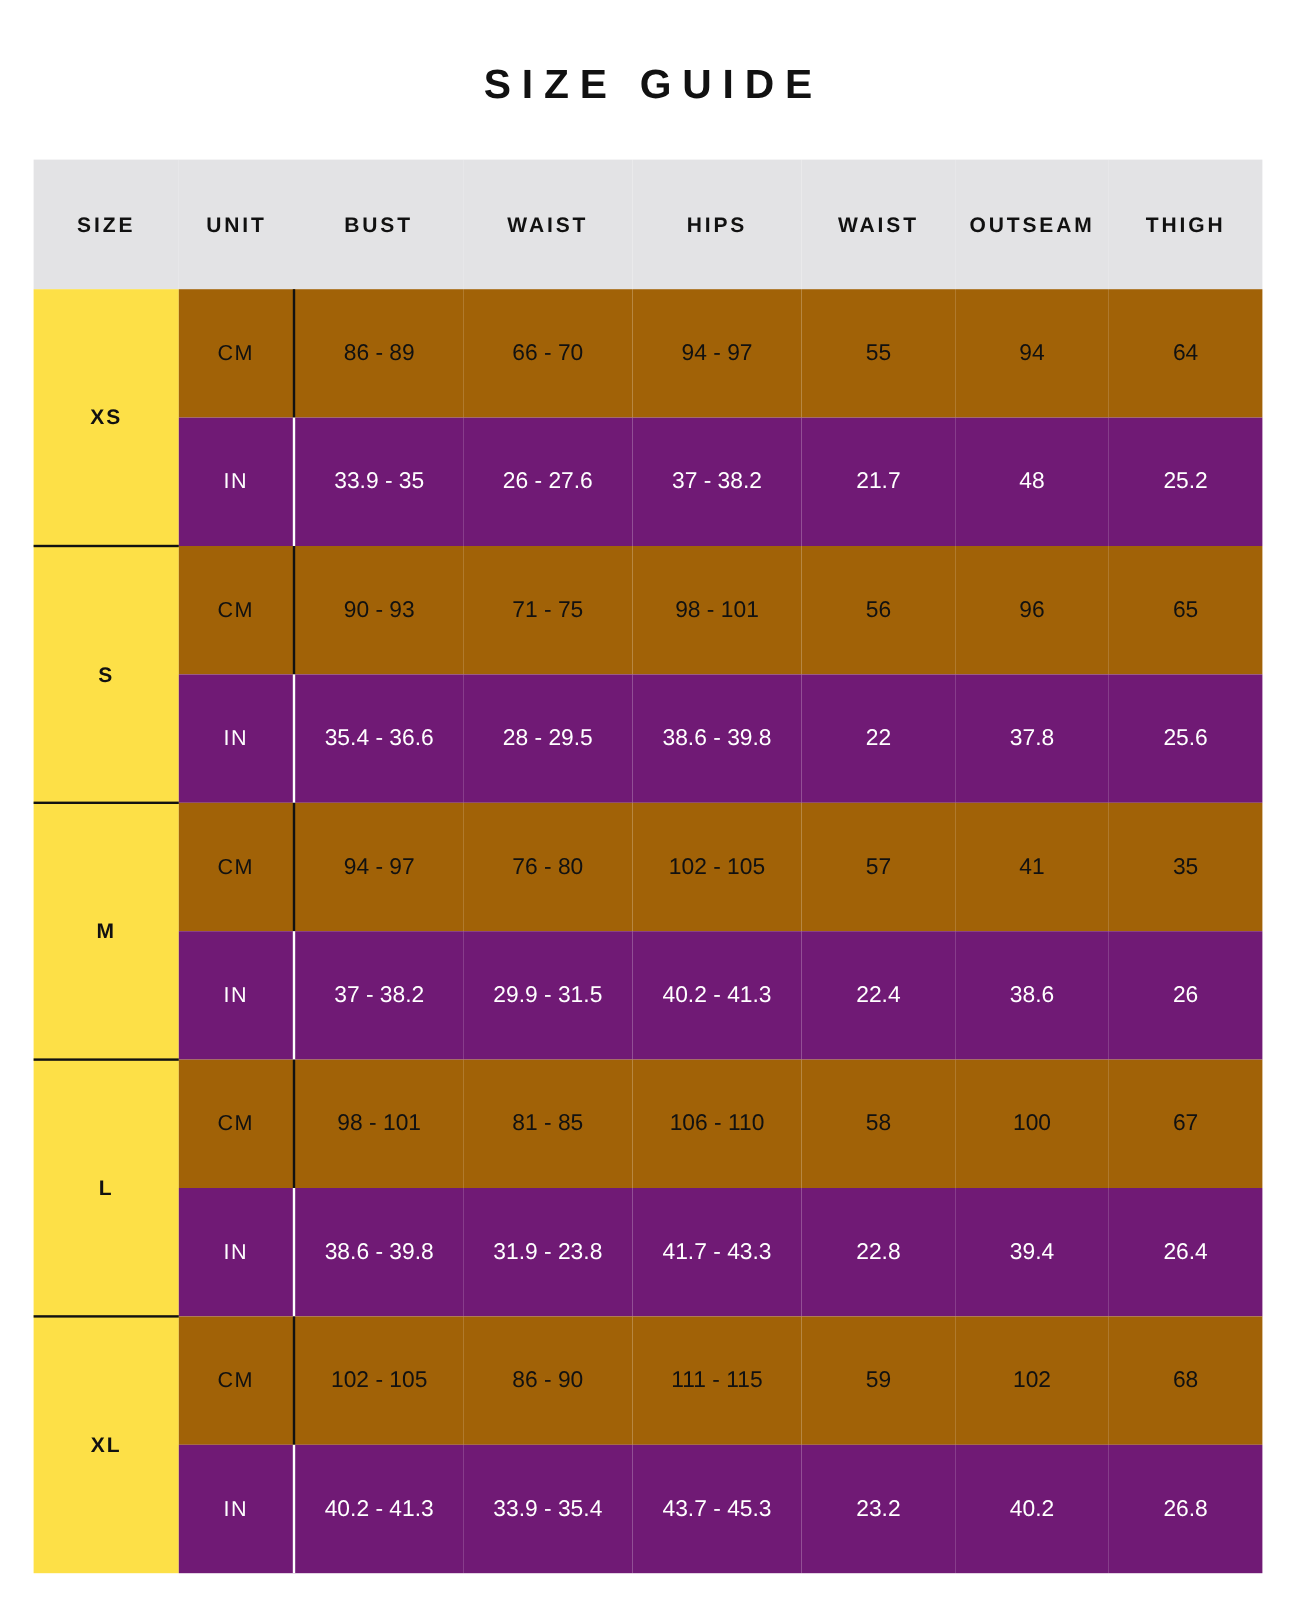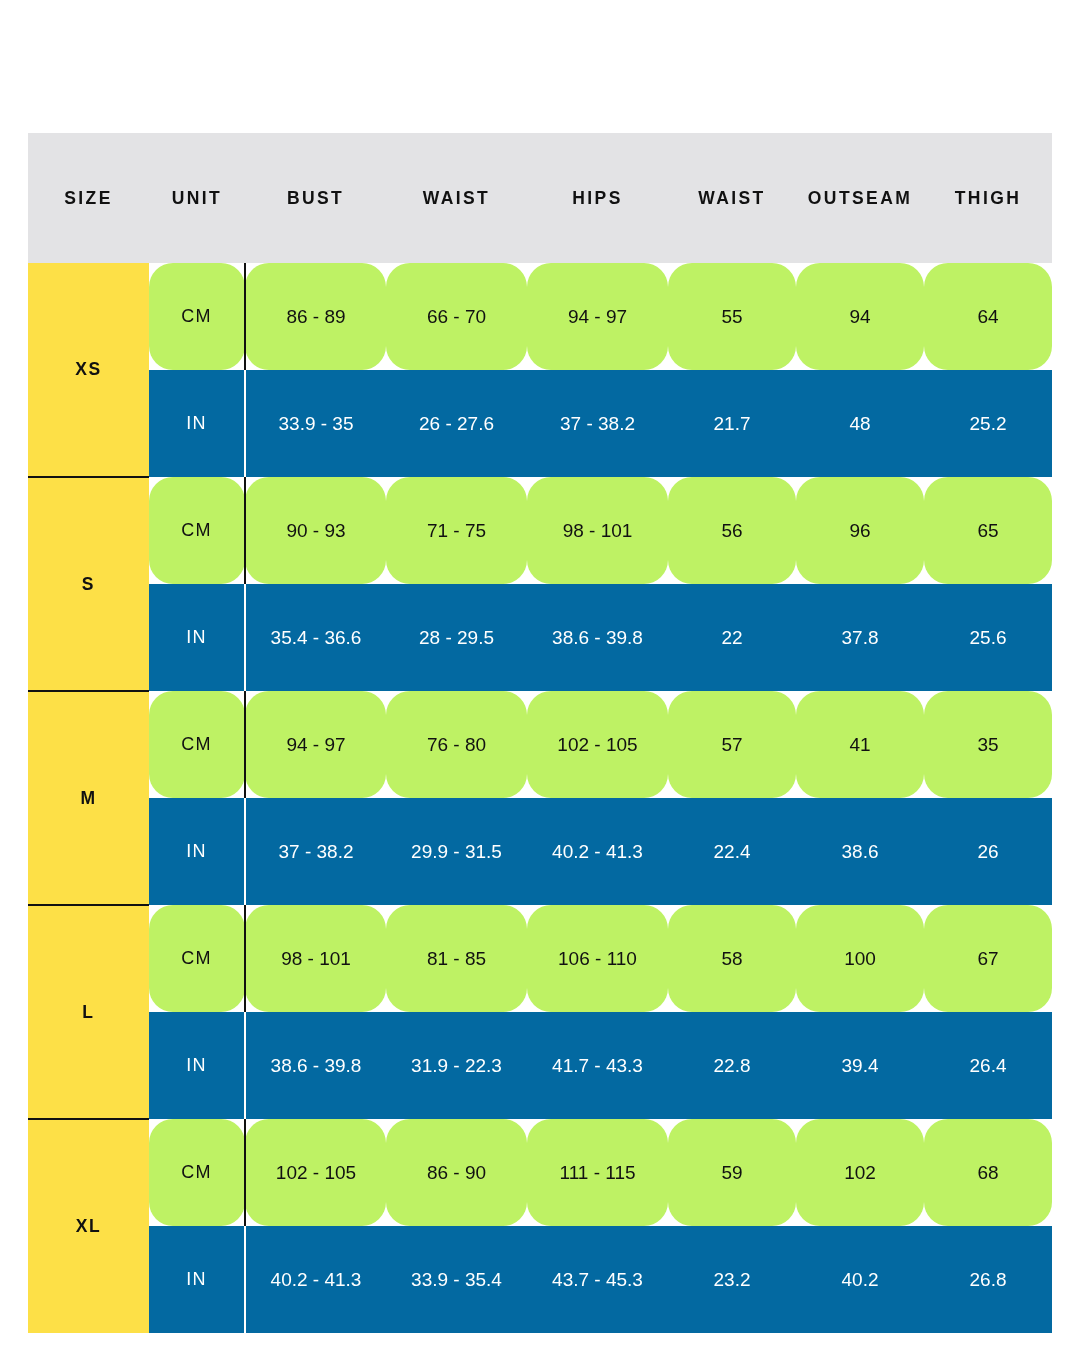--- a/index.html
+++ b/index.html
@@ -49,21 +49,21 @@
   col.c-unit { width: 96px; }
   col.c-bust { width: 141px; }
   col.c-waist { width: 141px; }
   col.c-hips { width: 141px; }
   col.c-sleeve { width: 128px; }
   col.c-outseam { width: 128px; }
   col.c-thigh { width: 128px; }
 
   thead th {
     background: #e3e3e5;
-    height: 130px;
+    height: 108px;
     font-size: 17.5px;
     font-weight: bold;
     letter-spacing: 2.4px;
     color: #111111;
     text-align: center;
     vertical-align: middle;
   }
   thead th.h-size { background: #e3e3e5; }
 
   tbody td {
@@ -77,26 +77,25 @@
     font-size: 17.5px;
     font-weight: bold;
     letter-spacing: 1.6px;
     color: #111111;
     border-bottom: 2px solid #111111;
   }
   td.size-cell.last {
     border-bottom: none;
   }
   tr.row-cm td.data {
-    background: #bef264;
-    color: #111111;
-    border-radius: 24px;
+    background: #a16207;
+    color: #111111;
   }
   tr.row-in td.data {
-    background: #0369a1;
+    background: #701a75;
     color: #ffffff;
   }
   td.unit {
     letter-spacing: 1.2px;
     font-size: 18px;
   }
   td.divider-left {
     border-left: 2px solid #ffffff;
   }
   tr.row-in td.divider-left {
@@ -104,20 +103,21 @@
   }
   tr.row-cm td.divider-left {
     border-left: 2px solid #111111;
   }
 </style>
 </head>
 <body>
 
 <div class="page">
 
+  <div class="title">SIZE GUIDE</div>
 
   <div class="table-wrap">
     <table class="size-table">
       <colgroup>
         <col class="c-size">
         <col class="c-unit">
         <col class="c-bust">
         <col class="c-waist">
         <col class="c-hips">
         <col class="c-sleeve">
@@ -204,21 +204,21 @@
           <td class="data divider-left">98 - 101</td>
           <td class="data">81 - 85</td>
           <td class="data">106 - 110</td>
           <td class="data">58</td>
           <td class="data">100</td>
           <td class="data">67</td>
         </tr>
         <tr class="row-in">
           <td class="data unit">IN</td>
           <td class="data divider-left">38.6 - 39.8</td>
-          <td class="data">31.9 - 22.3</td>
+          <td class="data">31.9 - 23.8</td>
           <td class="data">41.7 - 43.3</td>
           <td class="data">22.8</td>
           <td class="data">39.4</td>
           <td class="data">26.4</td>
         </tr>
 
         <tr class="row-cm">
           <td class="size-cell last" rowspan="2">XL</td>
           <td class="data unit">CM</td>
           <td class="data divider-left">102 - 105</td>

